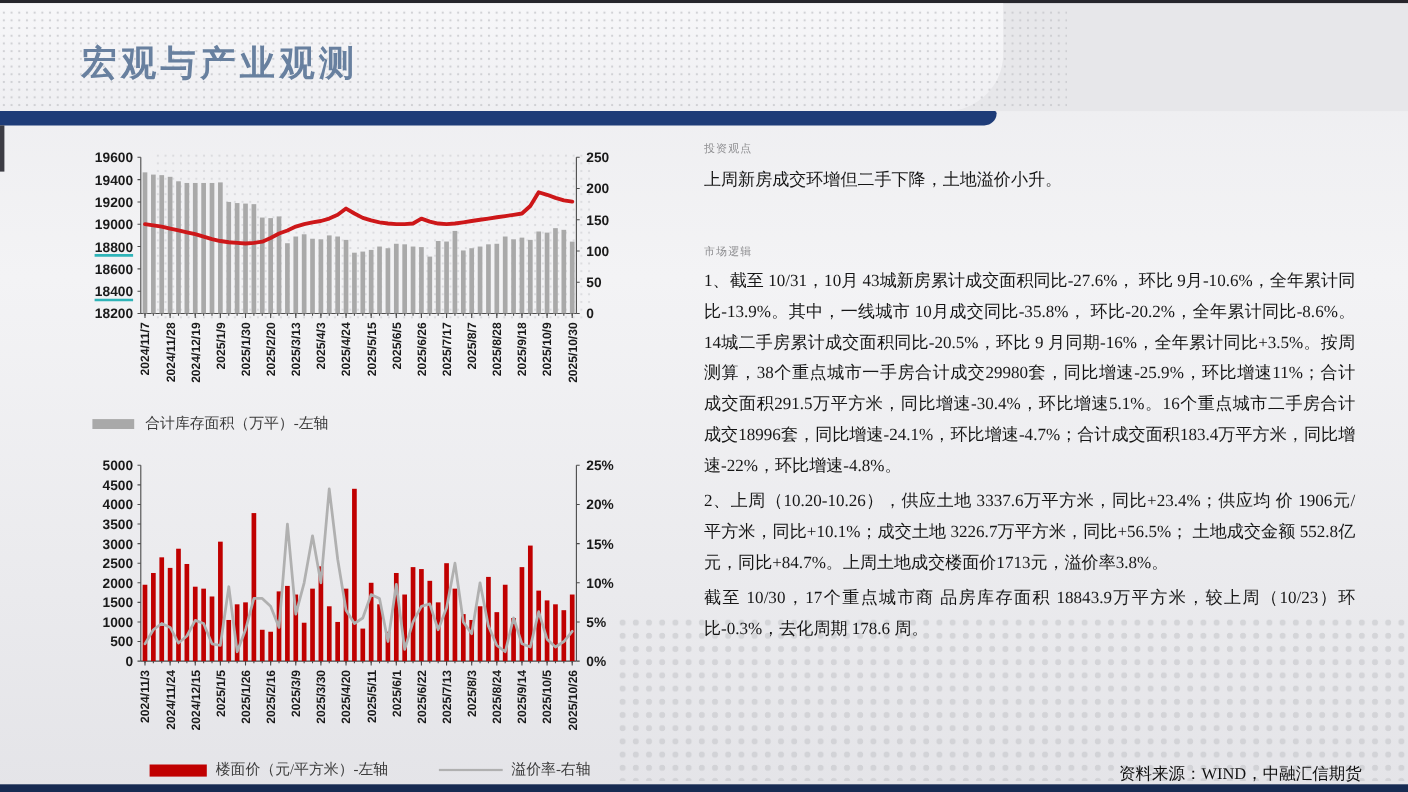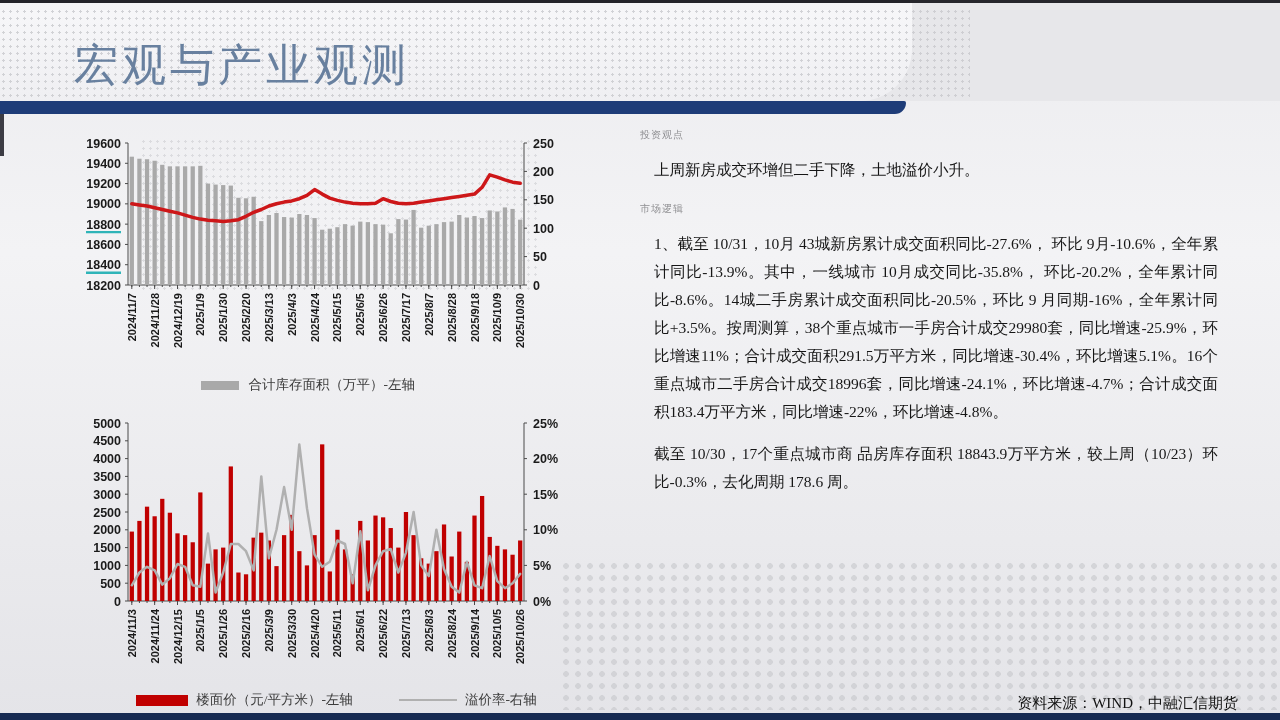--- a/index.html
+++ b/index.html
@@ -19,43 +19,43 @@
   .dots{position:absolute;background-image:radial-gradient(#c5c6ca 1px,transparent 1.4px);
     background-size:7px 7px;}
   #dots-header{left:0;top:8px;width:970px;height:90px;opacity:.75;}
   #dots-chart{left:140px;top:138px;width:400px;height:155px;opacity:.5;}
   #dots-bottom{right:0;bottom:10px;width:720px;height:150px;opacity:.55;
     background-image:radial-gradient(#c3c4c8 2.6px,transparent 3.1px);background-size:12px 12px;}
   .swoosh{position:absolute;width:1100px;height:420px;border-radius:50%;
     border:22px solid transparent;border-bottom-color:rgba(255,255,255,.55);
     left:-180px;bottom:-180px;transform:rotate(-6deg);pointer-events:none;}
   .page-title{position:absolute;left:74px;top:36px;
-    font-family:"Liberation Serif",serif;font-size:44px;font-weight:normal;
+    font-family:"Liberation Serif",serif;font-size:32px;font-weight:bold;
     color:#68809f;letter-spacing:4px;white-space:nowrap;}
   .chart-box{position:absolute;}
   #chart1{left:84px;top:133px;width:505px;height:250px;}
   #chart2{left:84px;top:415px;width:505px;height:290px;}
   .tick{font:bold 12.5px "Liberation Sans",sans-serif;fill:#1a1a1a;}
   .xtick{font:bold 11px "Liberation Sans",sans-serif;fill:#1a1a1a;}
   .legend{position:absolute;font-family:"Liberation Serif",serif;color:#3c3c3c;font-size:13.5px;}
-  .legend1{left:84px;top:376px;width:505px;display:flex;flex-direction:column;gap:3px;align-items:center;}
+  .legend1{left:84px;top:376px;width:505px;display:flex;flex-direction:row;gap:3px;align-items:center;}
   .legend1 .lg-row{display:flex;align-items:center;gap:10px;width:272px;}
   .legend2{left:84px;top:691px;width:505px;display:flex;align-items:flex-end;justify-content:center;gap:46px;}
   .legend2 .lg-row{display:flex;align-items:center;gap:8px;}
   .sw{display:inline-block;flex:0 0 auto;}
   .bar-sw{width:38px;height:9px;}
   .bar-sw2{width:52px;height:11px;}
   .line-sw{width:38px;height:3px;}
   .line-sw2{width:58px;height:2.5px;}
   .right-panel{position:absolute;left:640px;top:128px;width:592px;
     font-family:"Liberation Serif",serif;color:#161616;}
   .sec-title{font-size:10px;color:#8f8f92;letter-spacing:1px;margin:0;}
-  .rp-body{font-size:15.5px;line-height:28px;text-align:justify;margin:14px;}
+  .rp-body{font-size:15.5px;line-height:28px;text-align:justify;margin:0;}
   #iv-title{margin-bottom:8px;}
-  #ml-title{margin-top:18px;margin-bottom:6px;}
+  #ml-title{margin-top:44px;margin-bottom:6px;}
   #cd-title{margin-top:28px;margin-bottom:6px;}
   .para{margin-bottom:4px;}
   .source-note{position:absolute;right:42px;top:694px;
     font-family:"Liberation Serif",serif;font-size:15px;color:#111;}
 </style>
 </head>
 <body>
 
 <div class="top-line"></div>
 <div class="header-bg"></div>
@@ -443,18 +443,19 @@
     <span class="sw line-sw2" style="background-color: rgb(176, 176, 176);"></span>
     <span class="lg-label">溢价率-右轴</span>
   </div>
 </div>
 
 <div class="right-panel">
   <p class="sec-title" id="iv-title">投资观点</p>
   <p class="rp-body">上周新房成交环增但二手下降，土地溢价小升。</p>
   <p class="sec-title" id="ml-title">市场逻辑</p>
   <p class="rp-body para">1、截至 10/31，10月 43城新房累计成交面积同比-27.6%， 环比 9月-10.6%，全年累计同比-13.9%。其中，一线城市 10月成交同比-35.8%， 环比-20.2%，全年累计同比-8.6%。14城二手房累计成交面积同比-20.5%，环比 9 月同期-16%，全年累计同比+3.5%。按周测算，38个重点城市一手房合计成交29980套，同比增速-25.9%，环比增速11%；合计成交面积291.5万平方米，同比增速-30.4%，环比增速5.1%。16个重点城市二手房合计成交18996套，同比增速-24.1%，环比增速-4.7%；合计成交面积183.4万平方米，同比增速-22%，环比增速-4.8%。</p>
+  <p class="rp-body para">2、上周（10.20-10.26），供应土地 3337.6万平方米，同比+23.4%；供应均 价 1906元/平方米，同比+10.1%；成交土地 3226.7万平方米，同比+56.5%； 土地成交金额 552.8亿元，同比+84.7%。上周土地成交楼面价1713元，溢价率3.8%。</p>
   <p class="rp-body">截至 10/30，17个重点城市商 品房库存面积 18843.9万平方米，较上周（10/23）环比-0.3%，去化周期 178.6 周。</p>
 </div>
 
 <div class="source-note">资料来源：WIND，中融汇信期货</div>
 
 <div class="bottom-bar" style="background-color: rgb(23, 43, 82);"></div>
 
 </body></html>

